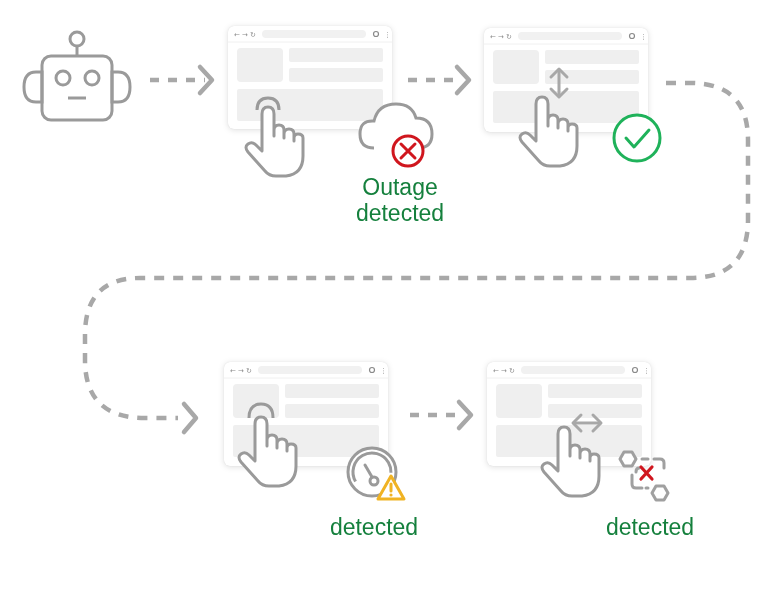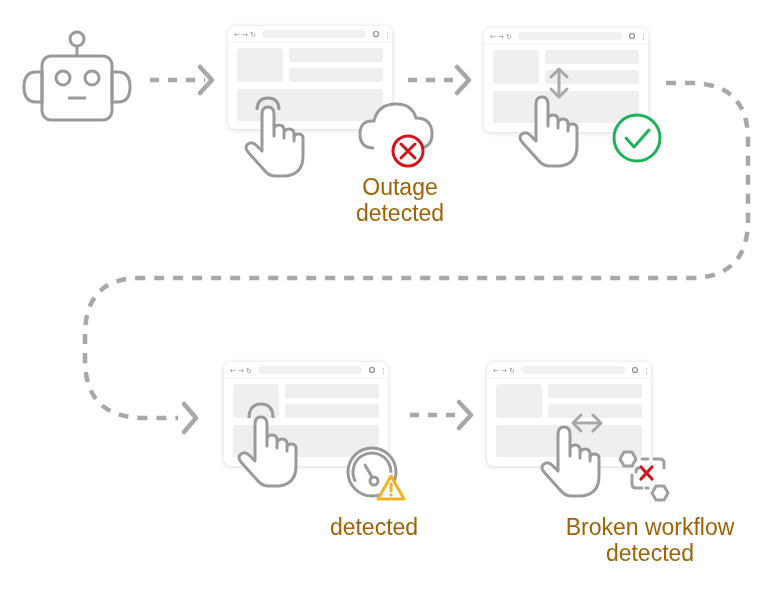--- a/index.html
+++ b/index.html
@@ -3,21 +3,21 @@
   <meta charset="utf-8">
   <style>
     html, body { margin: 0; padding: 0; background: #ffffff; }
     body { width: 768px; height: 593px; position: relative; overflow: hidden; font-family: "Liberation Sans", sans-serif; }
     #stage { position: absolute; left: 0; top: 0; width: 768px; height: 593px; }
     .browser {
       position: absolute; background: #ffffff; border-radius: 6px;
       box-shadow: 0 1px 6px rgba(0,0,0,0.13), 0 0 1px rgba(0,0,0,0.12);
     }
     .label {
-      position: absolute; text-align: center; color: #a16207;
+      position: absolute; text-align: center; color: #15803d;
       font-family: "Liberation Sans", sans-serif; font-size: 23px; line-height: 26px;
     }
     .label span { display: block; }
   </style>
 </head>
 <body>
 
 <div id="stage">
 
   <svg width="768" height="593" style="position:absolute;left:0;top:0">
@@ -169,16 +169,15 @@
   </svg>
 
   <div class="label" style="left:330px;top:174px;width:140px;">
     <span>Outage</span>
     <span>detected</span>
   </div>
   <div class="label" style="left:254px;top:514px;width:240px;">
     <span>detected</span>
   </div>
   <div class="label" style="left:540px;top:514px;width:220px;">
-    <span>Broken workflow</span>
     <span>detected</span>
   </div>
 </div>
 
 </body></html>

